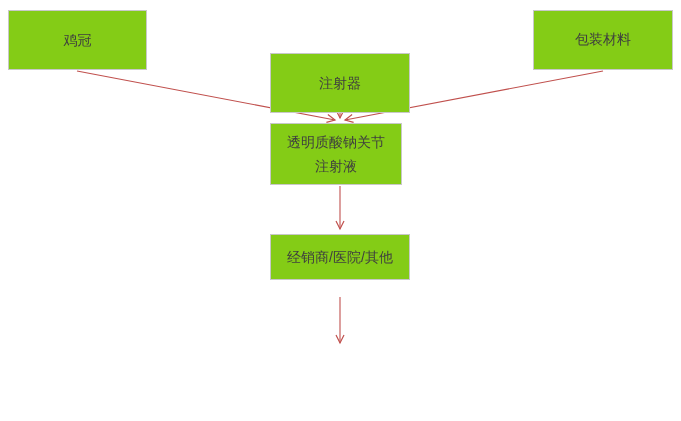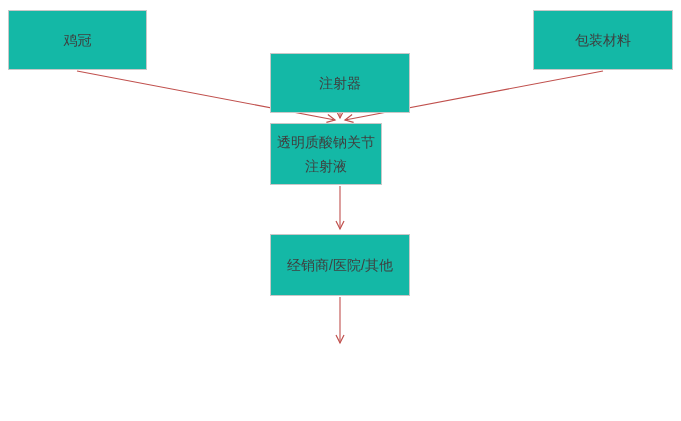--- a/index.html
+++ b/index.html
@@ -12,35 +12,35 @@
     position: relative;
     width: 681px;
     height: 421px;
     background: var(--bg, #ffffff);
     overflow: hidden;
   }
   .node {
     position: absolute;
     box-sizing: border-box;
     border: 1px solid var(--box-border, #c8c8c8);
-    background: #14b8a6;
+    background: #84cc16;
     display: flex;
     align-items: center;
     justify-content: center;
     text-align: center;
     font-size: 14px;
     line-height: 24px;
     color: var(--text, #3f3f3f);
     white-space: pre-line;
   }
   .node-comb      { left: 8px;   top: 10px;  width: 139px; height: 60px; }
   .node-syringe   { left: 270px; top: 10px;  width: 140px; height: 60px; margin-top: 43px; }
-  .node-packaging { left: 533px; top: 10px;  width: 140px; height: 60px; }
-  .node-product   { left: 270px; top: 123px; width: 112px; height: 62px; }
-  .node-channel   { left: 270px; top: 234px; width: 140px; height: 62px; }
+  .node-packaging { left: 533px; top: 10px;  width: 140px; height: 60px; font-family: Liberation Serif, serif; }
+  .node-product   { left: 270px; top: 123px; width: 132px; height: 62px; }
+  .node-channel   { left: 270px; top: 234px; width: 140px; height: 46px; }
   .node-patient   { left: 270px; top: 348px; width: 140px; height: 58px; }
   .edges {
     position: absolute;
     left: 0; top: 0;
     width: 681px;
     height: 421px;
     pointer-events: none;
   }
   .edge {
     stroke: var(--arrow, #c0504d);

